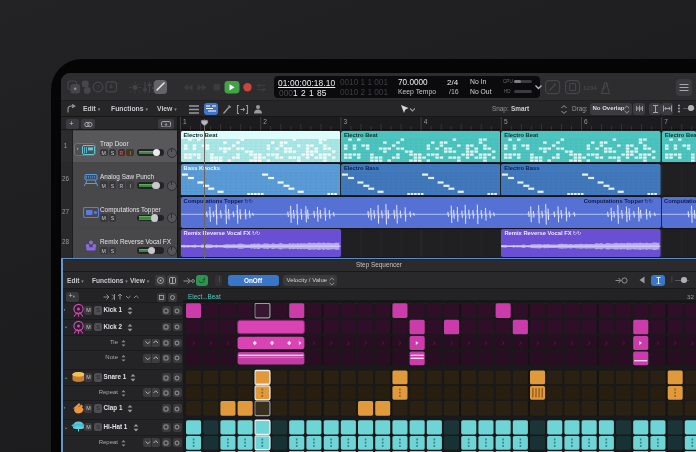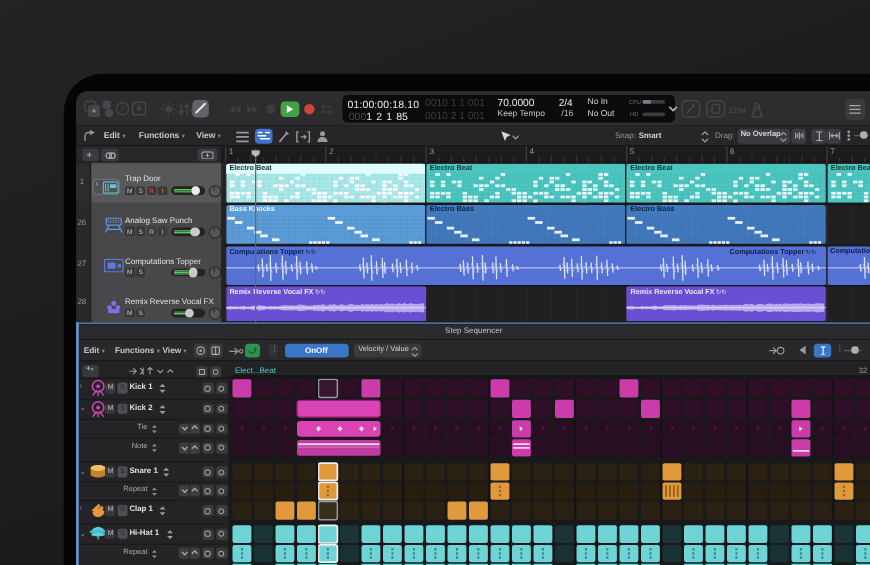--- a/index.html
+++ b/index.html
@@ -44,21 +44,21 @@
 </g>
 <rect x="41.5" y="0" width="15" height="12.5" rx="3.4" fill="#43a147"></rect>
 <path d="M46.5 3.2l5 3.1-5 3.1z" fill="#fff"></path>
 <circle cx="64.5" cy="6.3" r="4.2" fill="#cc4539"></circle>
 <g stroke="#3c3c3e" fill="none" stroke-width="1.2">
 <path d="M74.5 4.4h7.5M74.5 8.6h7.5"></path>
       <path d="M76.6 2.5l-2.3 1.9 2.3 1.9M79.9 6.7l2.3 1.9-2.3 1.9" stroke-width="1.1"></path>
 </g>
   </svg>
 <div class="" style="left:273.5px;top:76.0px;width:266.0px;height:21.8px;background:#0b0b0d;border-radius:4px;"></div>
-<div class="t" style="left:278px;top:77.6px;font-size:8.4px;color:#ececf0;letter-spacing:0.1px;">01:00:00:18.10</div>
+<div class="t" style="left:278px;top:77.6px;font-size:8.4px;color:#ececf0;letter-spacing:0.1px;text-decoration:underline;">01:00:00:18.10</div>
 <div class="t" style="left:279px;top:87.6px;font-size:8.4px;color:#4a4a4e;">000<span style="color:#ececf0">1  2  1  </span><span style="color:#ececf0">85</span></div>
 <div class="t" style="left:340px;top:77.6px;font-size:8.2px;color:#3e3e42;">0010  1  1  001</div>
 <div class="t" style="left:340px;top:87.6px;font-size:8.2px;color:#3e3e42;">0010  2  1  001</div>
 <div class="t" style="left:398px;top:77.8px;font-size:8.2px;color:#ececf0;">70.0000</div>
 <div class="t" style="left:398px;top:88.2px;font-size:6.8px;color:#c9c9cd;">Keep Tempo</div>
 <div class="t" style="left:447px;top:77.8px;font-size:8px;color:#ececf0;">2/4</div>
 <div class="t" style="left:449px;top:88.2px;font-size:7px;color:#bdbdc1;">/16</div>
 <div class="t" style="left:470px;top:78.4px;font-size:6.8px;color:#d6d6da;">No In</div>
 <div class="t" style="left:470px;top:88.4px;font-size:6.8px;color:#d6d6da;">No Out</div>
 <div class="t" style="left:503px;top:79px;font-size:4.6px;color:#6a6a6e;">CPU</div>

